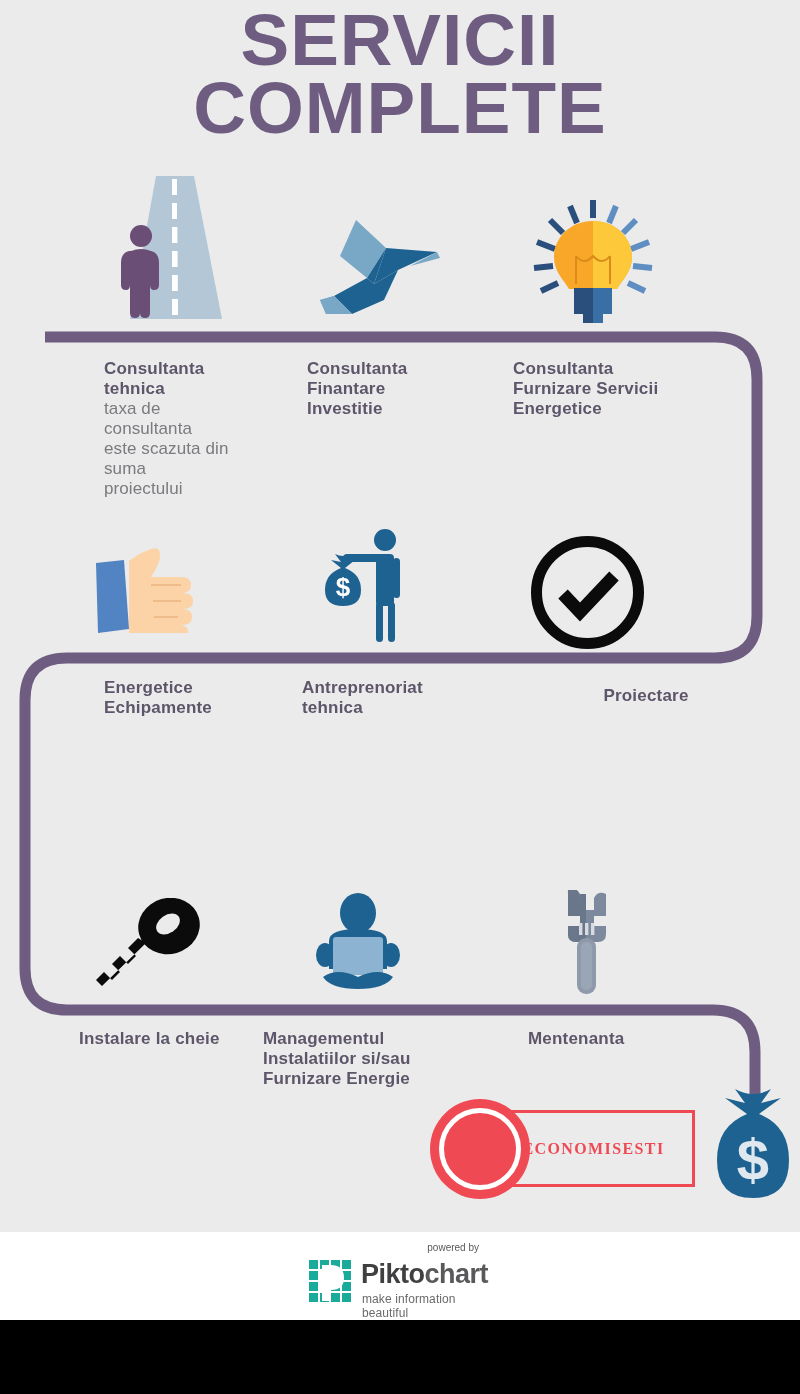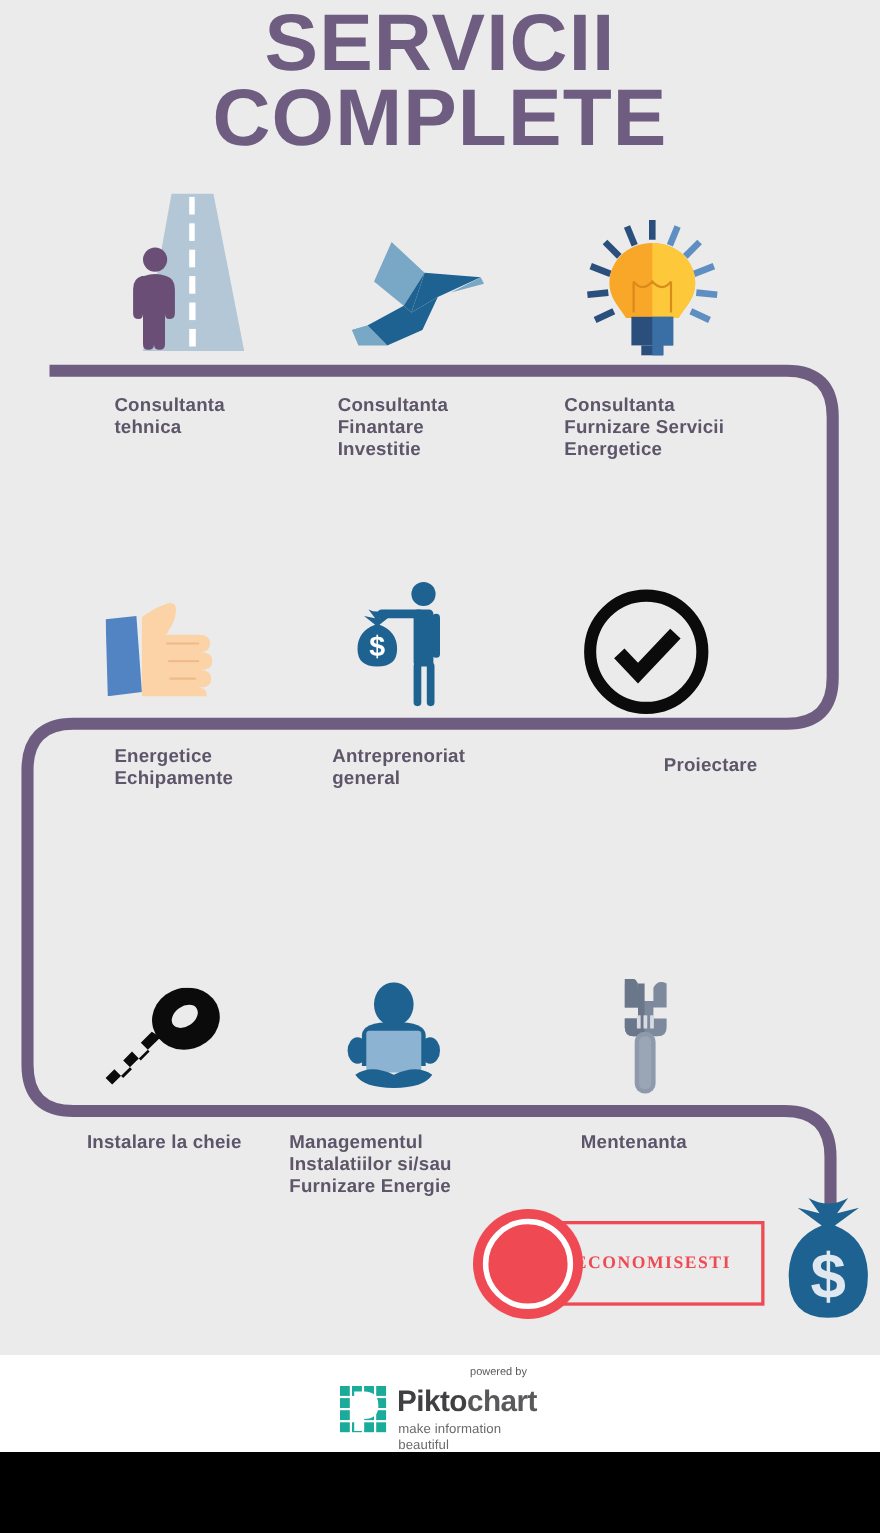--- a/index.html
+++ b/index.html
@@ -278,20 +278,25 @@
       <rect x="46" y="92" width="38" height="26" fill="#2a4f7c"></rect>
       <rect x="65" y="92" width="19" height="26" fill="#3a6fa5"></rect>
       <rect x="55" y="118" width="20" height="9" fill="#2a4f7c"></rect>
       <rect x="65" y="118" width="10" height="9" fill="#3a6fa5"></rect>
     </svg>
   </div>
 
   <div class="label-block" style="left:104px; top:359px; width:190px;">
     <span class="label-title">Consultanta
 tehnica</span>
+    <span class="label-sub">taxa de
+consultanta
+este scazuta din
+suma
+proiectului</span>
   </div>
 
   <div class="label-block" style="left:307px; top:359px; width:190px;">
     <span class="label-title">Consultanta
 Finantare
 Investitie</span>
   </div>
 
   <div class="label-block" style="left:513px; top:359px; width:220px;">
     <span class="label-title">Consultanta
@@ -330,21 +335,21 @@
     </svg>
   </div>
 
   <div class="label-block" style="left:104px; top:678px; width:190px;">
     <span class="label-title">Energetice
 Echipamente</span>
   </div>
 
   <div class="label-block" style="left:302px; top:678px; width:190px;">
     <span class="label-title">Antreprenoriat
-general</span>
+tehnica</span>
   </div>
 
   <div class="label-block" style="left:551px; top:686px; width:190px;text-align:center;">
     <span class="label-title">Proiectare</span>
   </div>
 
   <div class="icon-slot" style="left:92px; top:898px; width:110px; height:98px;">
     <svg viewBox="0 0 110 98" width="110" height="98">
       <g fill="#0b0b0b">
         <ellipse cx="77" cy="28" rx="31" ry="28" transform="rotate(-16 77 28)"></ellipse>

